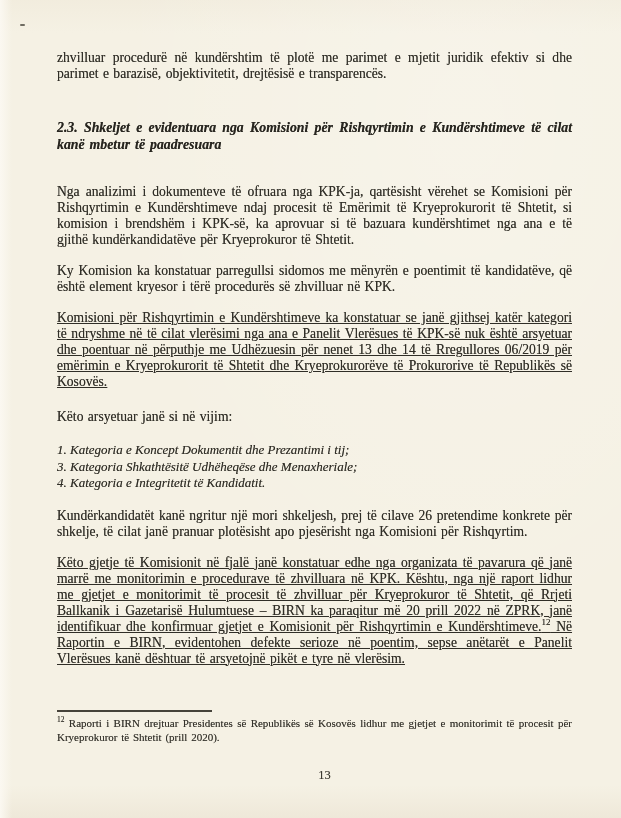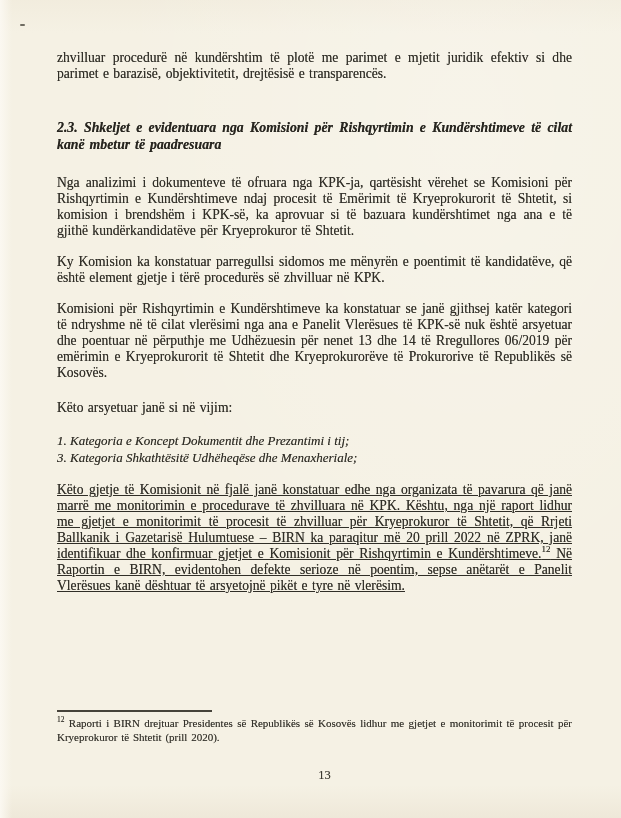--- a/index.html
+++ b/index.html
@@ -53,27 +53,27 @@
     word-spacing: 1px;
   }
 
   .section-heading {
     font-size: 13.8px;
     line-height: 17px;
     font-weight: bold;
     font-style: italic;
     text-align: justify;
     margin-top: 37px;
-    margin-bottom: 22px;
+    margin-bottom: 31px;
     color: #27251f;
     text-shadow: 0 0 0.5px rgba(39,37,31,0.7);
     word-spacing: 1.5px;
   }
 
-  .para-kategorite { margin-bottom: 19px; }
+  .para-kategorite { margin-bottom: 19px; text-decoration: underline; }
 
   .list-intro { margin-bottom: 17px; }
 
   .category-list { margin-bottom: 16px; }
 
   .category-item {
     font-size: 13px;
     line-height: 16.5px;
     font-style: italic;
     color: #302e27;
@@ -136,31 +136,33 @@
   <div class="scan-mark"></div>
 
   <div class="content">
 
     <p class="body-text">zhvilluar procedurë në kundërshtim të plotë me parimet e mjetit juridik efektiv si dhe parimet e barazisë, objektivitetit, drejtësisë e transparencës.</p>
 
     <h2 class="section-heading">2.3. Shkeljet e evidentuara nga Komisioni për Rishqyrtimin e Kundërshtimeve të cilat kanë mbetur të paadresuara</h2>
 
     <p class="body-text">Nga analizimi i dokumenteve të ofruara nga KPK-ja, qartësisht vërehet se Komisioni për Rishqyrtimin e Kundërshtimeve ndaj procesit të Emërimit të Kryeprokurorit të Shtetit, si komision i brendshëm i KPK-së, ka aprovuar si të bazuara kundërshtimet nga ana e të gjithë kundërkandidatëve për Kryeprokuror të Shtetit.</p>
 
-    <p class="body-text">Ky Komision ka konstatuar parregullsi sidomos me mënyrën e poentimit të kandidatëve, që është element gjetje i tërë procedurës së zhvilluar në KPK.</p>
+    <p class="body-text">Ky Komision ka konstatuar parregullsi sidomos me mënyrën e poentimit të kandidatëve, që është element kryesor i tërë procedurës së zhvilluar në KPK.</p>
 
     <p class="body-text para-kategorite">Komisioni për Rishqyrtimin e Kundërshtimeve ka konstatuar se janë gjithsej katër kategori të ndryshme në të cilat vlerësimi nga ana e Panelit Vlerësues të KPK-së nuk është arsyetuar dhe poentuar në përputhje me Udhëzuesin për nenet 13 dhe 14 të Rregullores 06/2019 për emërimin e Kryeprokurorit të Shtetit dhe Kryeprokurorëve të Prokurorive të Republikës së Kosovës.</p>
 
     <p class="body-text list-intro">Këto arsyetuar janë si në vijim:</p>
 
     <div class="category-list">
       <p class="category-item">1. Kategoria e Koncept Dokumentit dhe Prezantimi i tij;</p>
       <p class="category-item">3. Kategoria Shkathtësitë Udhëheqëse dhe Menaxheriale;</p>
+      <p class="category-item">4. Kategoria e Integritetit të Kandidatit.</p>
     </div>
 
+    <p class="body-text">Kundërkandidatët kanë ngritur një mori shkeljesh, prej të cilave 26 pretendime konkrete për shkelje, të cilat janë pranuar plotësisht apo pjesërisht nga Komisioni për Rishqyrtim.</p>
 
     <p class="body-text para-gjetjet"><span>Këto gjetje të Komisionit në fjalë janë konstatuar edhe nga organizata të pavarura që janë marrë me monitorimin e procedurave të zhvilluara në KPK. Kështu, nga një raport lidhur me gjetjet e monitorimit të procesit të zhvilluar për Kryeprokuror të Shtetit, që Rrjeti Ballkanik i Gazetarisë Hulumtuese – BIRN ka paraqitur më 20 prill 2022 në ZPRK, janë identifikuar dhe konfirmuar gjetjet e Komisionit për Rishqyrtimin e Kundërshtimeve.</span><sup class="footnote-ref">12</sup><span> Në Raportin e BIRN, evidentohen defekte serioze në poentim, sepse anëtarët e Panelit Vlerësues kanë dështuar të arsyetojnë pikët e tyre në vlerësim.</span></p>
 
   </div>
 
   <div class="footnote-area">
     <div class="footnote-rule"></div>
     <p class="footnote-text"><sup class="footnote-marker">12</sup><span> Raporti i BIRN drejtuar Presidentes së Republikës së Kosovës lidhur me gjetjet e monitorimit të procesit për Kryeprokuror të Shtetit (prill 2020).</span></p>
   </div>
 

